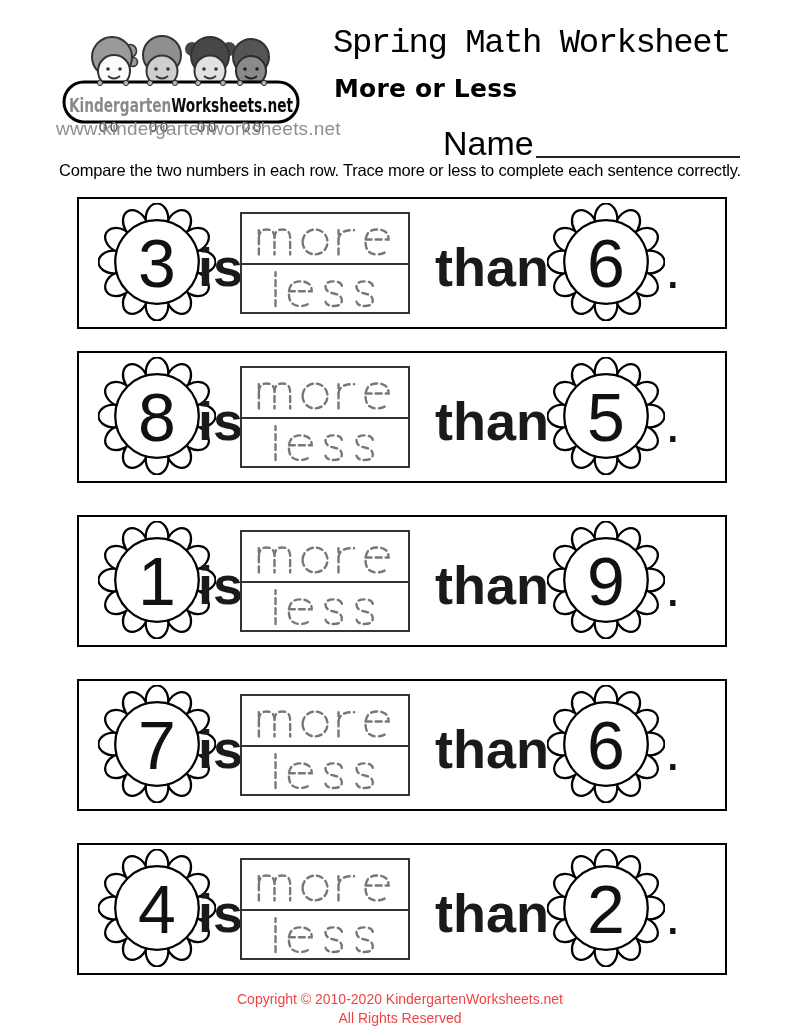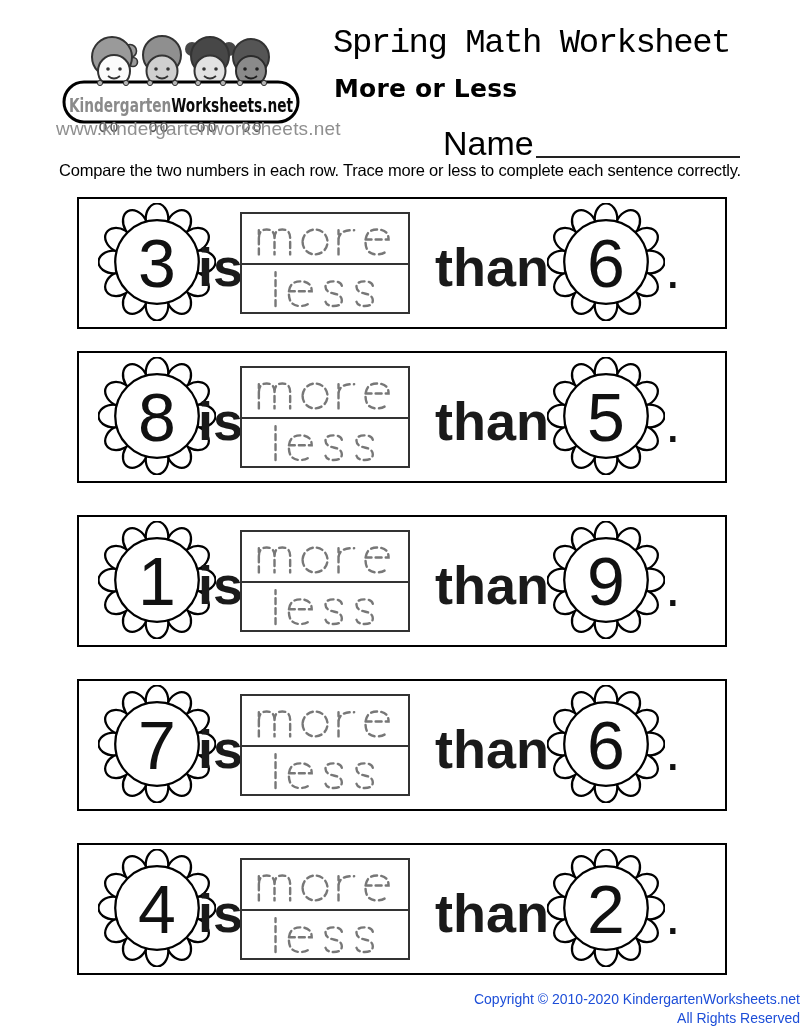--- a/index.html
+++ b/index.html
@@ -34,21 +34,21 @@
   .word.is{left:119px;}
   .word.than{left:356px;}
   .period{position:absolute;left:586px;top:42px;font-size:56px;line-height:1;color:#111;}
   .trace-box{position:absolute;left:161px;top:13px;width:170px;height:102px;
              border:2px solid #333;box-sizing:border-box;background:#fff;}
   .trace-cell{height:49px;display:flex;align-items:center;justify-content:center;}
   .trace-cell.bottom{border-top:2px solid #333;}
   .trace-path{fill:none;stroke:#777;stroke-width:1.7;stroke-dasharray:4.2 2.9;stroke-linecap:round;}
 
   
-  .footer-line{position:absolute;left:0;width:100%;text-align:right;color:#1d4ed8;font-size:14px;}
+  .footer-line{position:absolute;left:0;width:100%;text-align:center;color:#ef4444;font-size:14px;}
   .footer-copyright{top:991px;}
   .footer-rights{top:1010px;}
 </style>
 </head>
 <body>
 
 <div class="page">
 
   <div class="logo">
     <svg viewBox="0 0 244 104" width="244" height="104">

